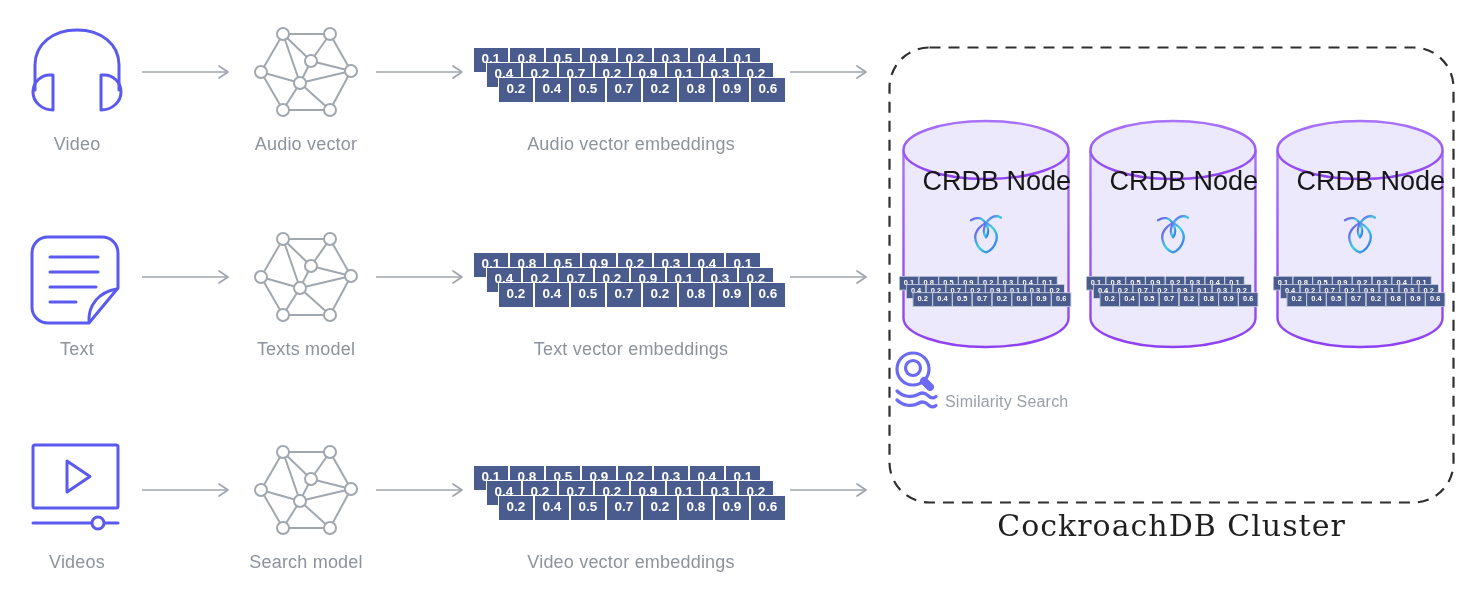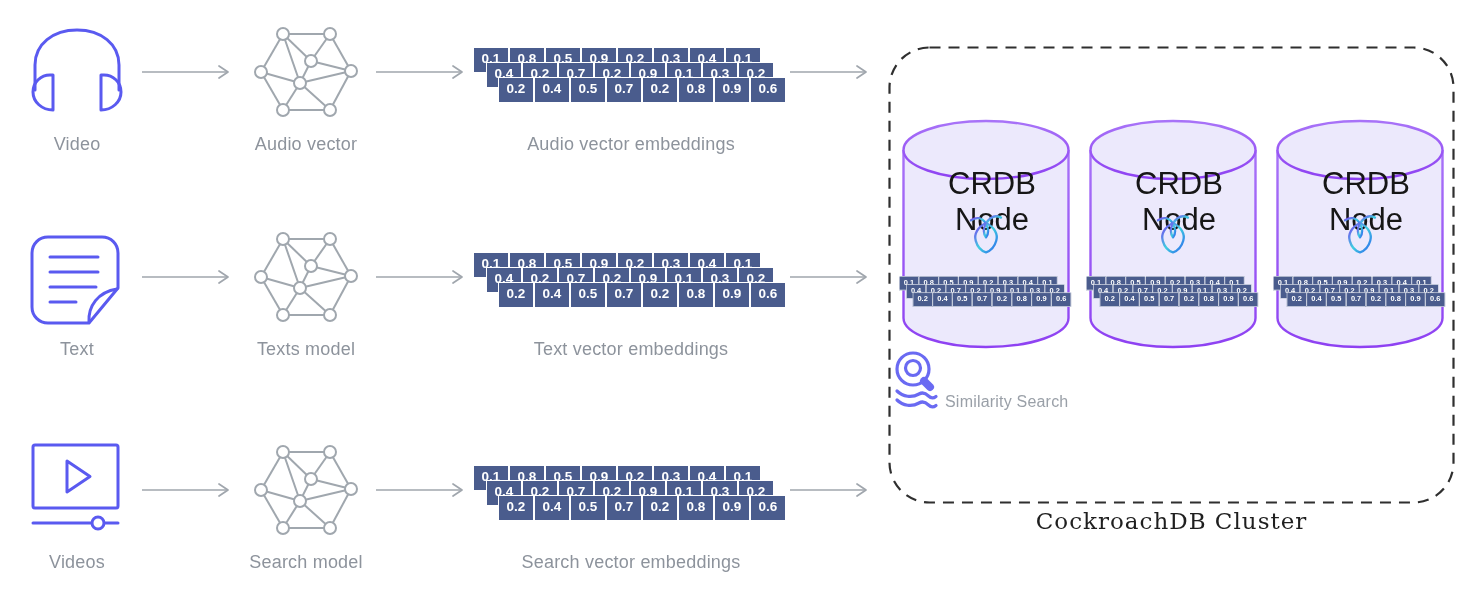--- a/index.html
+++ b/index.html
@@ -26,27 +26,27 @@
   .stackgrid{position:relative;width:316px;height:57px;}
   .srow{position:absolute;display:flex;}
   .r0{left:0;top:0;} .r1{left:13px;top:15px;} .r2{left:25px;top:30px;}
   .cell{width:36px;height:26px;box-sizing:border-box;border:1.5px solid #fff;background:var(--c-cell);
         color:#fff;font-weight:bold;font-size:13.5px;line-height:22px;text-align:center;}
   
   .cluster-box{position:absolute;left:888px;top:46px;width:567px;height:458px;}
   .cluster-border{position:absolute;left:0;top:0;}
   .cylinder{position:absolute;top:72px;width:170px;height:232px;}
   .cyl-svg{position:absolute;left:0;top:0;}
-  .cyl-title{position:absolute;top:48px;left:6px;width:100%;text-align:center;font-size:31px;color:var(--c-title);}
+  .cyl-title{position:absolute;top:48px;left:0;width:100%;text-align:right;font-size:27px;color:var(--c-title);}
   .cyl-logo{position:absolute;top:88px;left:calc(50% - 24px);}
   .mini-stack{position:absolute;left:-2px;top:158px;transform:scale(0.55);transform-origin:0 0;}
   .search-wrap{position:absolute;left:1px;top:303px;width:100%;display:flex;flex-direction:row;align-items:flex-end;}
   .search-label{margin-top:9px;font-size:16px;color:var(--c-searchlabel);letter-spacing:.2px;}
   .cluster-caption{position:absolute;left:888px;top:508px;width:567px;text-align:center;
-        font-size:23px;color:var(--c-caption);font-family:"DejaVu Serif",serif;letter-spacing:1px;}
+        font-size:30px;color:var(--c-caption);font-family:"DejaVu Serif",serif;letter-spacing:1px;}
 </style>
 </head>
 <body>
 
 <svg width="0" height="0" style="position:absolute" aria-hidden="true">
   <defs>
     <linearGradient id="cylGrad" x1="0" y1="0" x2="0" y2="1">
       <stop offset="0" stop-color="#a873f8"></stop>
         <stop offset="1" stop-color="#8e41f2"></stop>
     </linearGradient>
@@ -342,21 +342,21 @@
               <div class="cell">0.4</div>
               <div class="cell">0.5</div>
               <div class="cell">0.7</div>
               <div class="cell">0.2</div>
               <div class="cell">0.8</div>
               <div class="cell">0.9</div>
               <div class="cell">0.6</div>
             </div>
           </div>
         </div>
-    <div class="lbl emb-lbl">Search vector embeddings</div>
+    <div class="lbl emb-lbl">Video vector embeddings</div>
     <svg class="arrow a3" width="78" height="16" viewBox="0 0 78 16">
       <g fill="none" stroke="var(--c-arrow)" stroke-width="1.7" stroke-linecap="round" stroke-linejoin="round">
         <path d="M0,8 H75"></path>
             <path d="M67,2 L76,8 L67,14"></path>
       </g>
     </svg>
   </div>
 </div>
 
   <div class="cluster-box">

